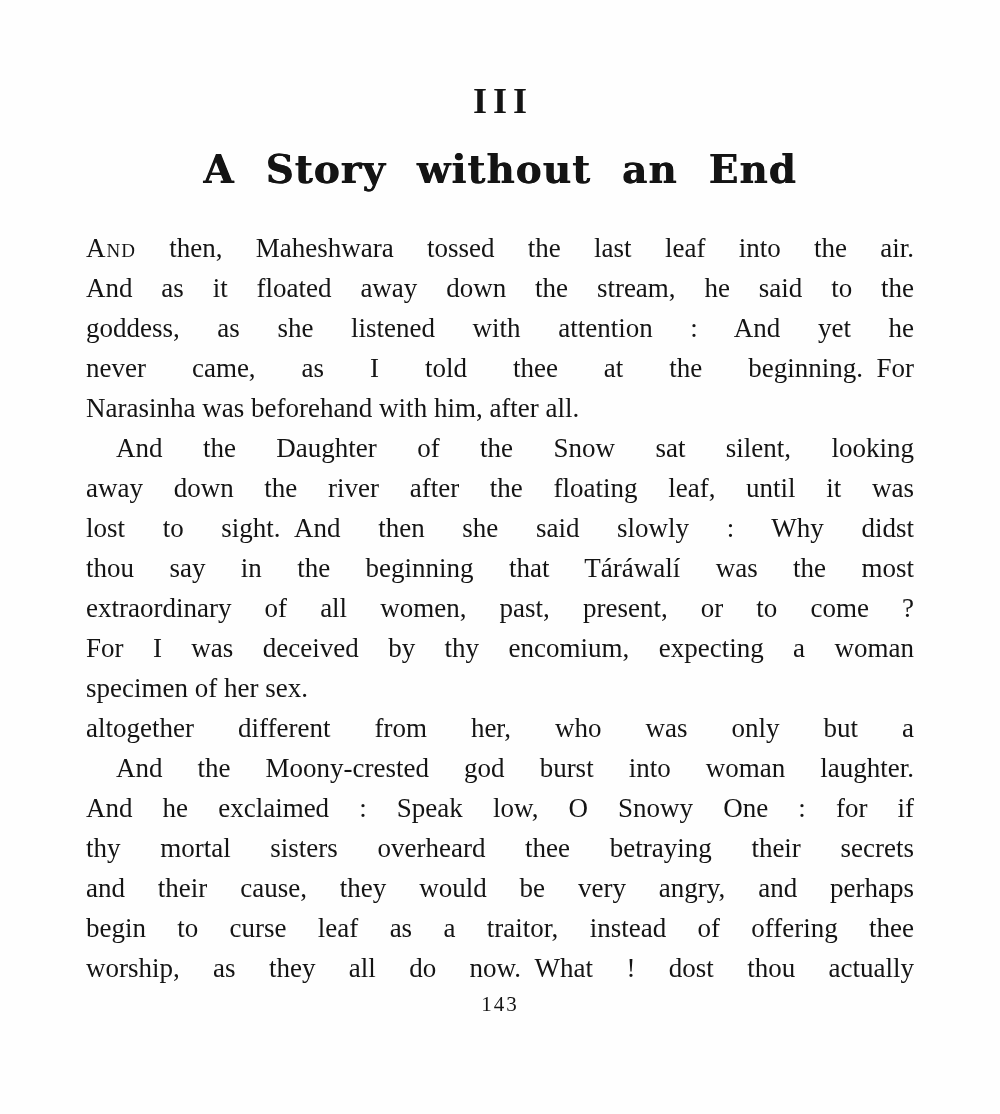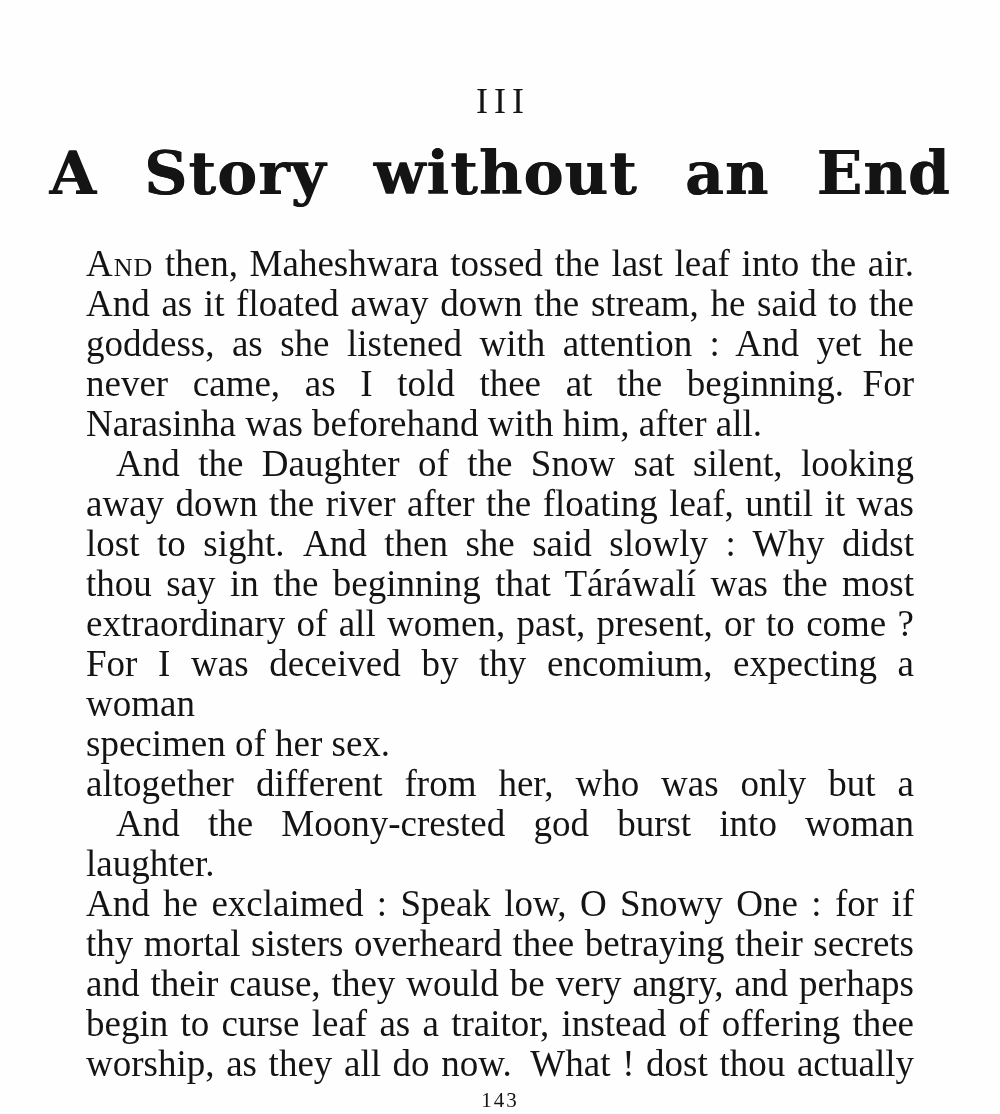--- a/index.html
+++ b/index.html
@@ -13,39 +13,39 @@
     height: 1114px;
     background: #fefefe;
     color: #141414;
     font-family: "Liberation Serif", "DejaVu Serif", serif;
     overflow: hidden;
   }
   .chapter-number {
     margin-top: 80px;
     text-align: center;
     font-size: 36px;
-    font-weight: normal;
+    font-weight: bold;
     letter-spacing: 6px;
     text-indent: 6px; 
   }
   .title {
-    margin-top: 16px;
+    margin-top: 24px;
     text-align: center;
-    font-size: 60px;
+    font-size: 39px;
     font-weight: bold;
     word-spacing: 0.42em;
     letter-spacing: 1px;
     
     font-family: "DejaVu Serif", serif;
     text-shadow: 0.6px 0 0 #141414;
   }
   .body-text {
     width: 828px;
     margin: 36px auto 0 auto;
-    font-size: 37px;
+    font-size: 27px;
     line-height: 40px;
   }
   .line {
     text-align: justify;
   }
   .line.just {
     text-align-last: justify;
   }
   .line.indent {
     text-indent: 30px;

